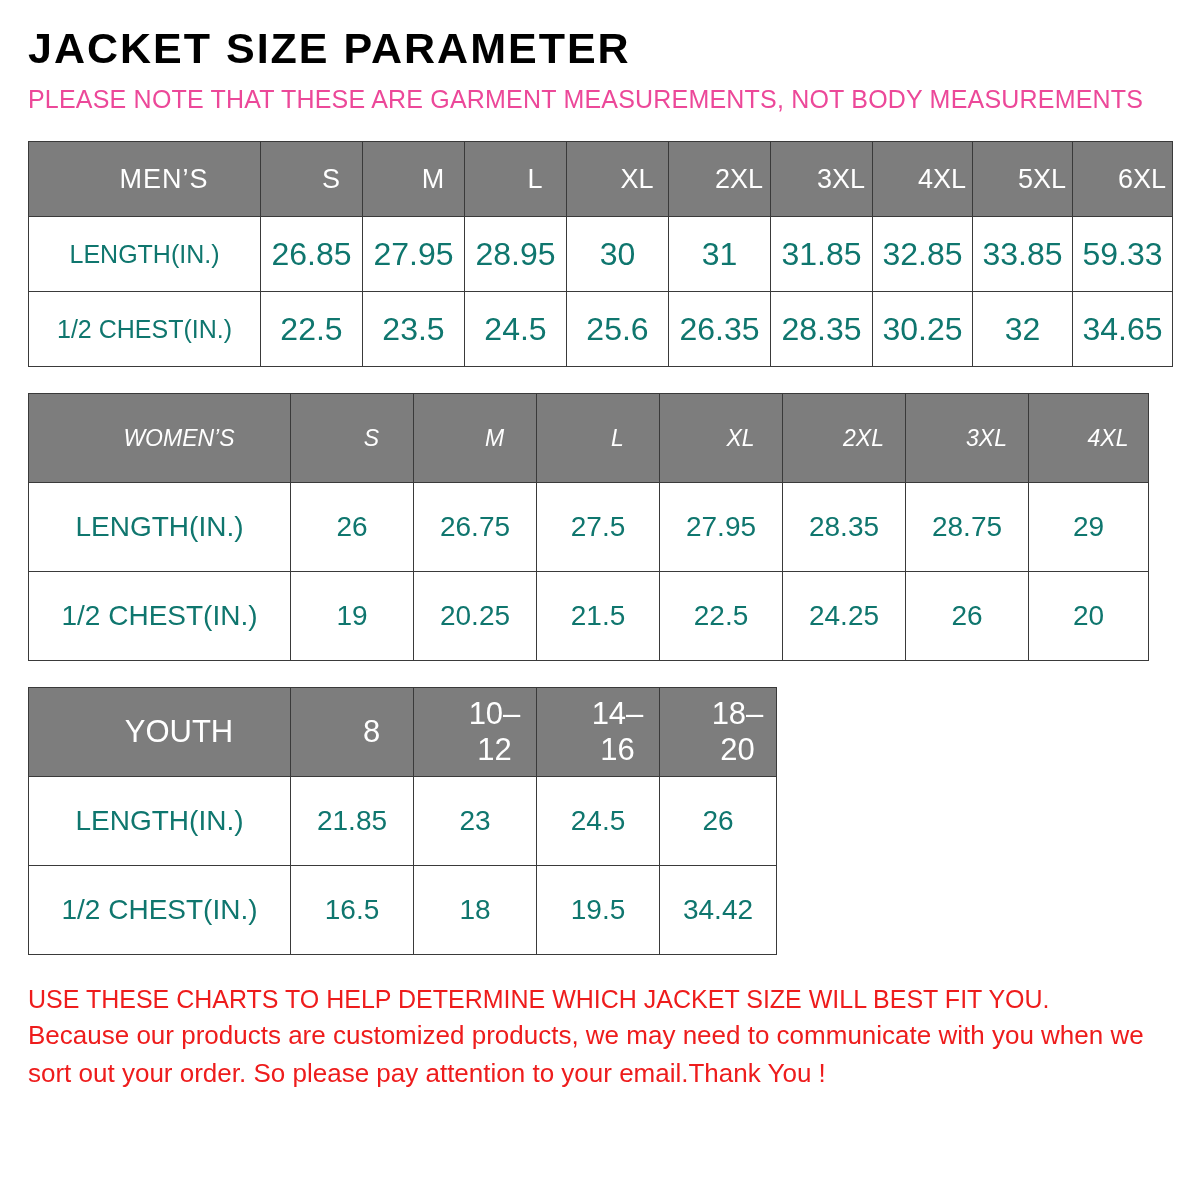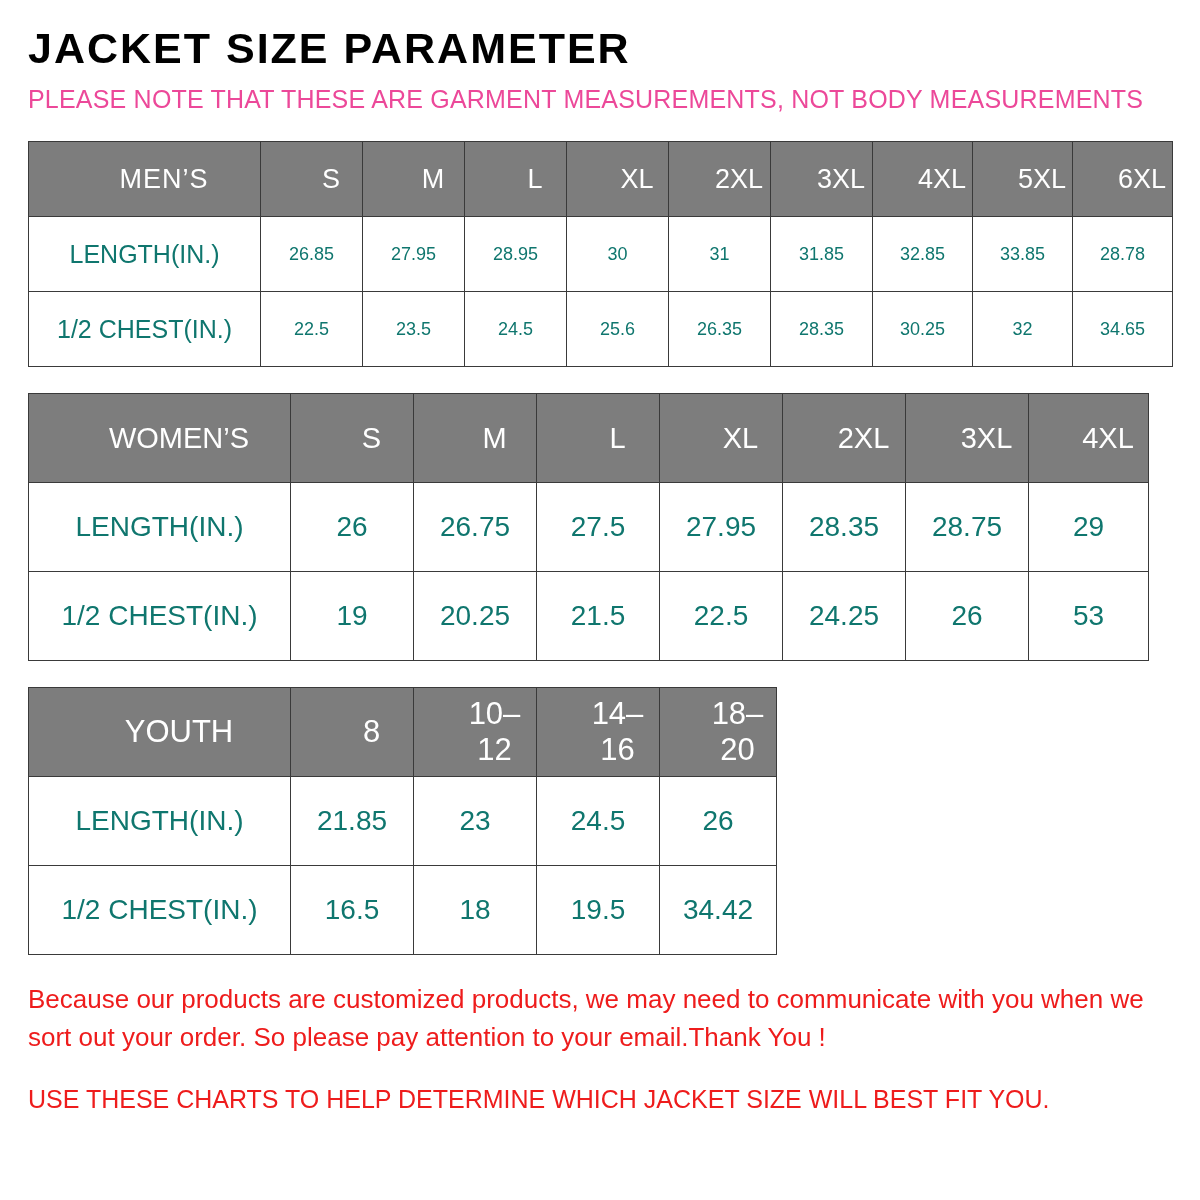--- a/index.html
+++ b/index.html
@@ -58,25 +58,25 @@
     padding-left: 40px;
   }
   tbody td {
     background: #ffffff;
     color: #0f766e;
   }
 
   
   .tbl-men thead td { height: 72px; font-size: 27px; }
   .tbl-men thead td.rowhead { font-size: 27px; letter-spacing: 1px; }
-  .tbl-men tbody td { height: 72px; font-size: 18px; }
+  .tbl-men tbody td { height: 72px; font-size: 32px; }
   .tbl-men tbody td.rowhead { font-size: 25px; }
 
   
-  .tbl-women thead td { height: 86px; font-size: 29px; }
+  .tbl-women thead td { height: 86px; font-size: 23px; font-style: italic; }
   .tbl-women tbody td { height: 86px; font-size: 28px; }
 
   
   .tbl-youth thead td { height: 86px; font-size: 31px; margin-top: 36px; }
   .tbl-youth tbody td { height: 86px; font-size: 28px; }
 
   .footer-note {
     color: #ee1c1c;
     font-size: 26px;
     line-height: 1.45;
@@ -128,21 +128,21 @@
         <tr>
           <td class="rowhead">LENGTH(IN.)</td>
           <td>26.85</td>
           <td>27.95</td>
           <td>28.95</td>
           <td>30</td>
           <td>31</td>
           <td>31.85</td>
           <td>32.85</td>
           <td>33.85</td>
-          <td>28.78</td>
+          <td>59.33</td>
         </tr>
         <tr>
           <td class="rowhead">1/2 CHEST(IN.)</td>
           <td>22.5</td>
           <td>23.5</td>
           <td>24.5</td>
           <td>25.6</td>
           <td>26.35</td>
           <td>28.35</td>
           <td>30.25</td>
@@ -189,21 +189,21 @@
           <td>29</td>
         </tr>
         <tr>
           <td class="rowhead">1/2 CHEST(IN.)</td>
           <td>19</td>
           <td>20.25</td>
           <td>21.5</td>
           <td>22.5</td>
           <td>24.25</td>
           <td>26</td>
-          <td>53</td>
+          <td>20</td>
         </tr>
       </tbody>
     </table>
   </div>
 
   <div class="tbl-wrap">
     <table class="tbl-youth">
       <colgroup>
         <col style="width:262px">
         <col style="width:123px">
@@ -232,16 +232,16 @@
           <td class="rowhead">1/2 CHEST(IN.)</td>
           <td>16.5</td>
           <td>18</td>
           <td>19.5</td>
           <td>34.42</td>
         </tr>
       </tbody>
     </table>
   </div>
 
+  <p class="footer-note second">USE THESE CHARTS TO HELP DETERMINE WHICH JACKET SIZE WILL BEST FIT YOU.</p>
   <p class="footer-note">Because our products are customized products, we may need to communicate with you when we sort out your order. So please pay attention to your email.Thank You !</p>
-  <p class="footer-note second">USE THESE CHARTS TO HELP DETERMINE WHICH JACKET SIZE WILL BEST FIT YOU.</p>
 
 </div>
 
 </body></html>

